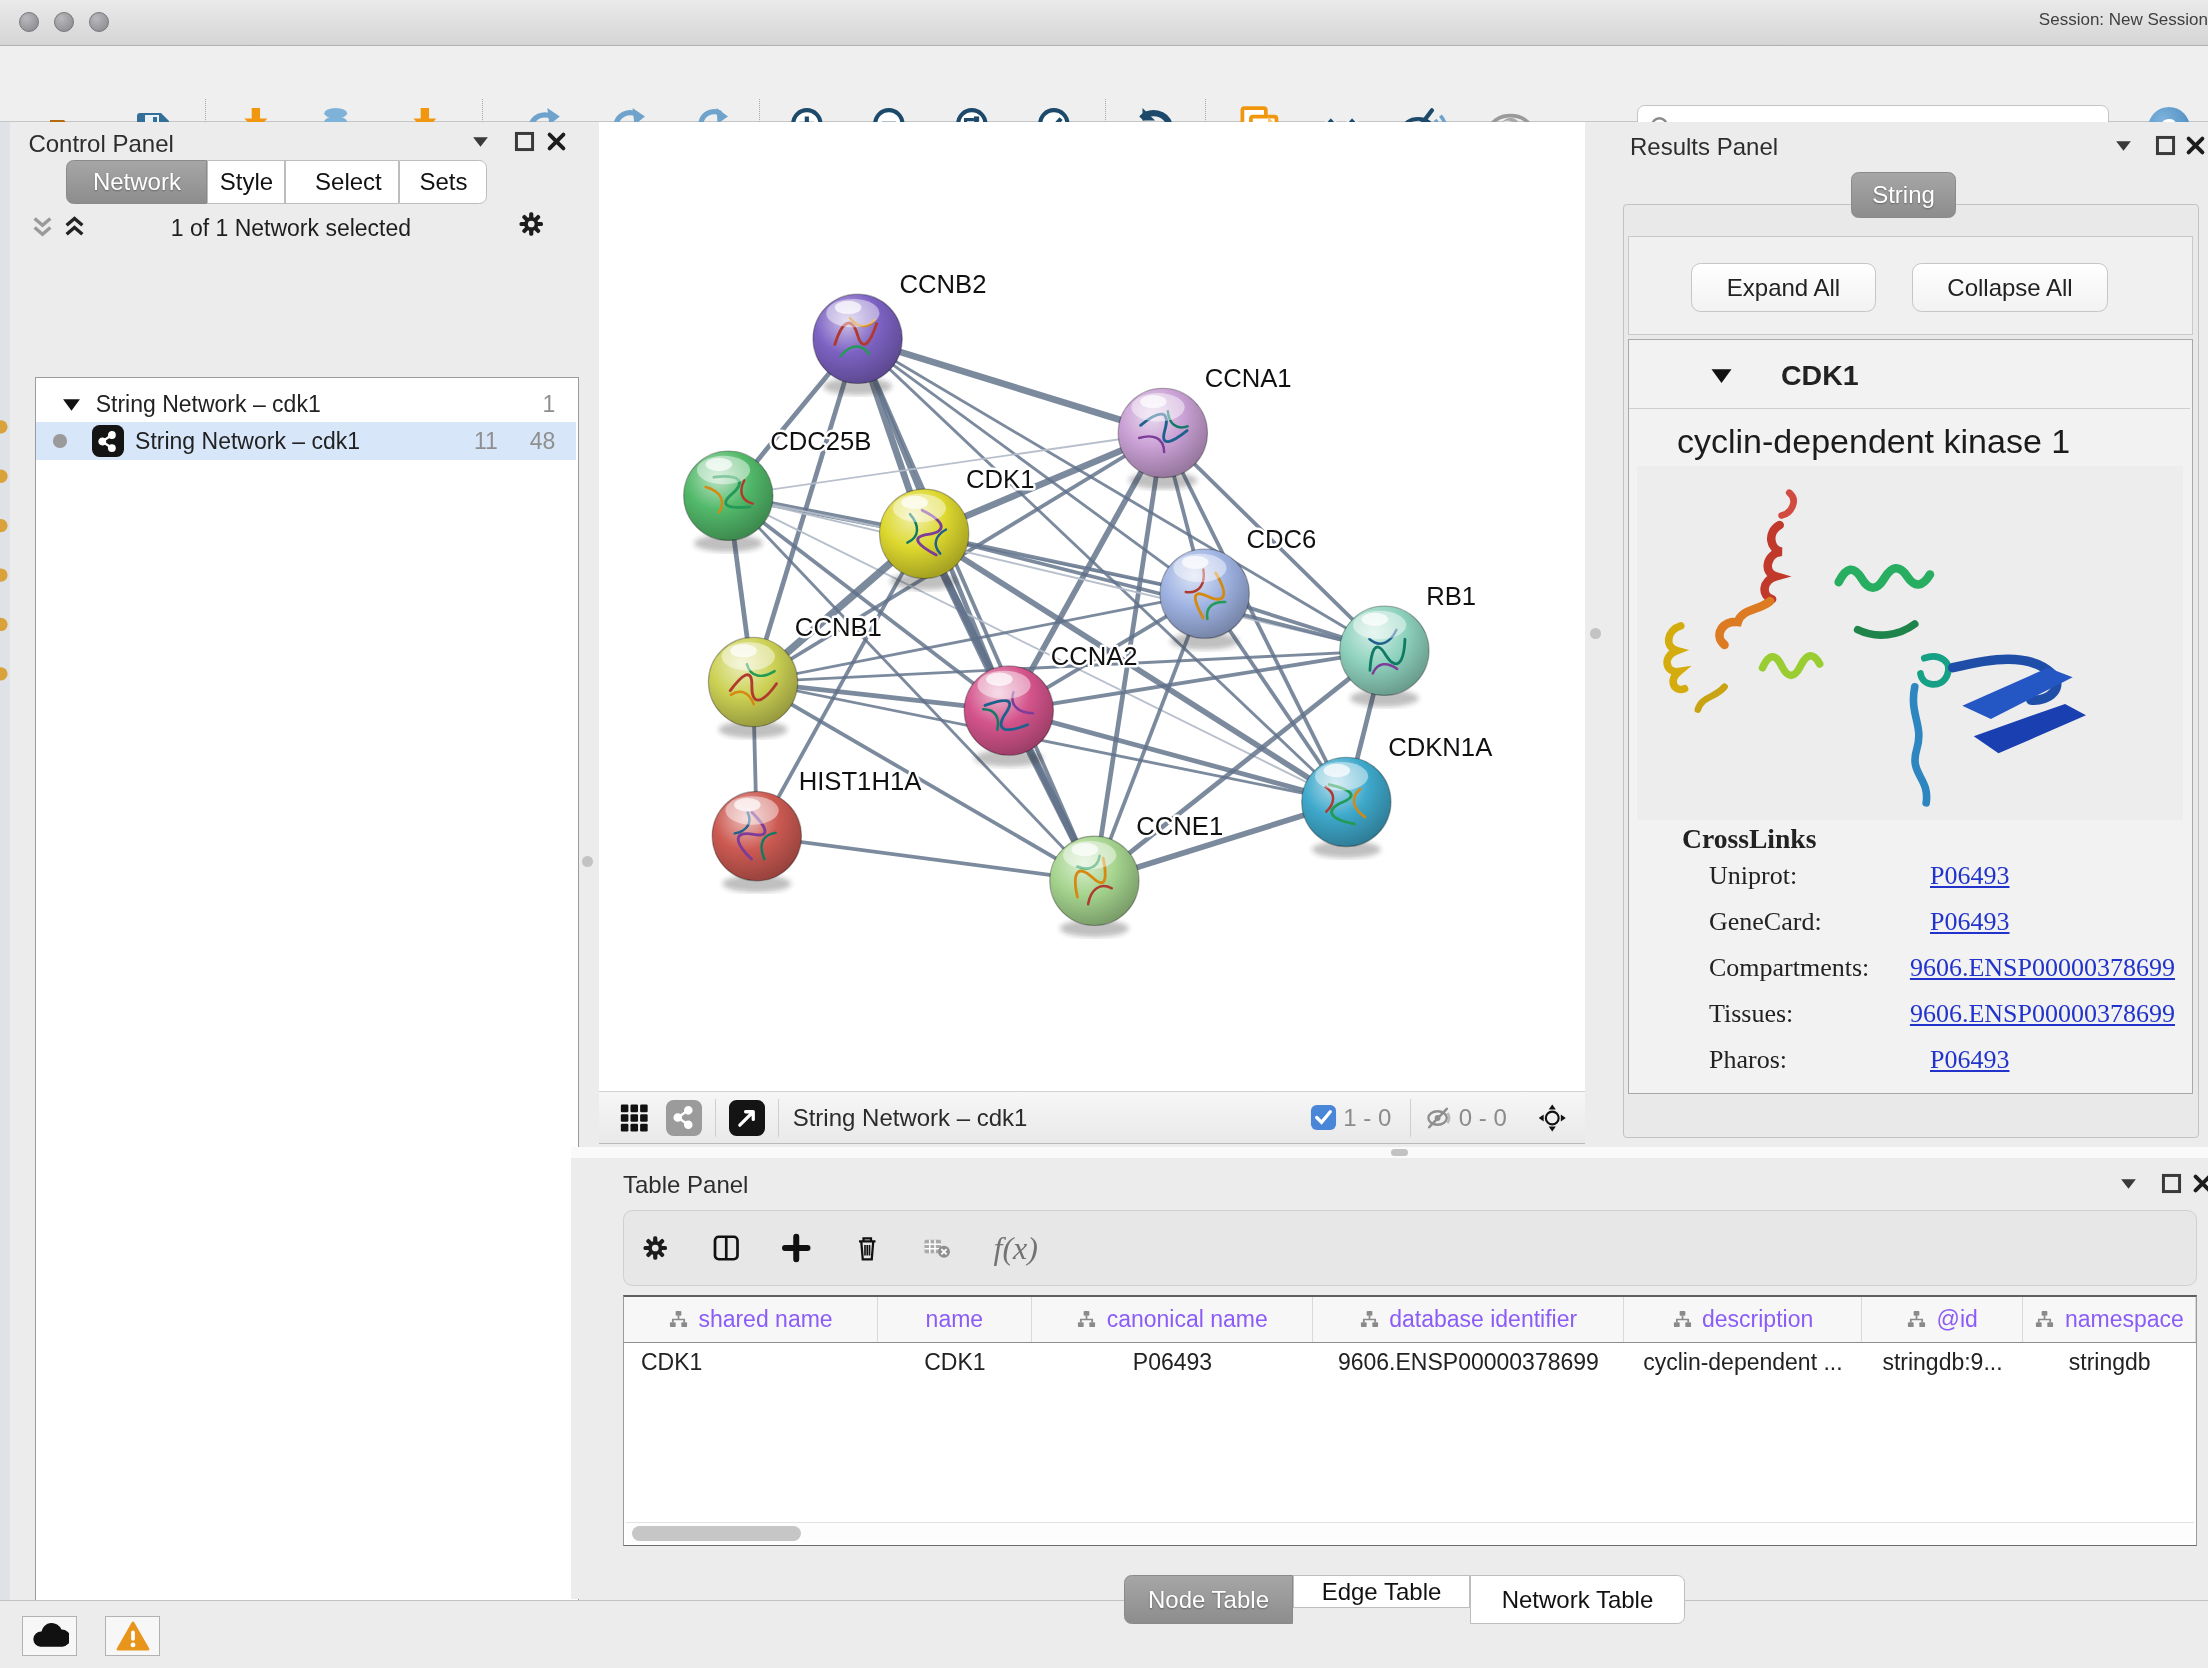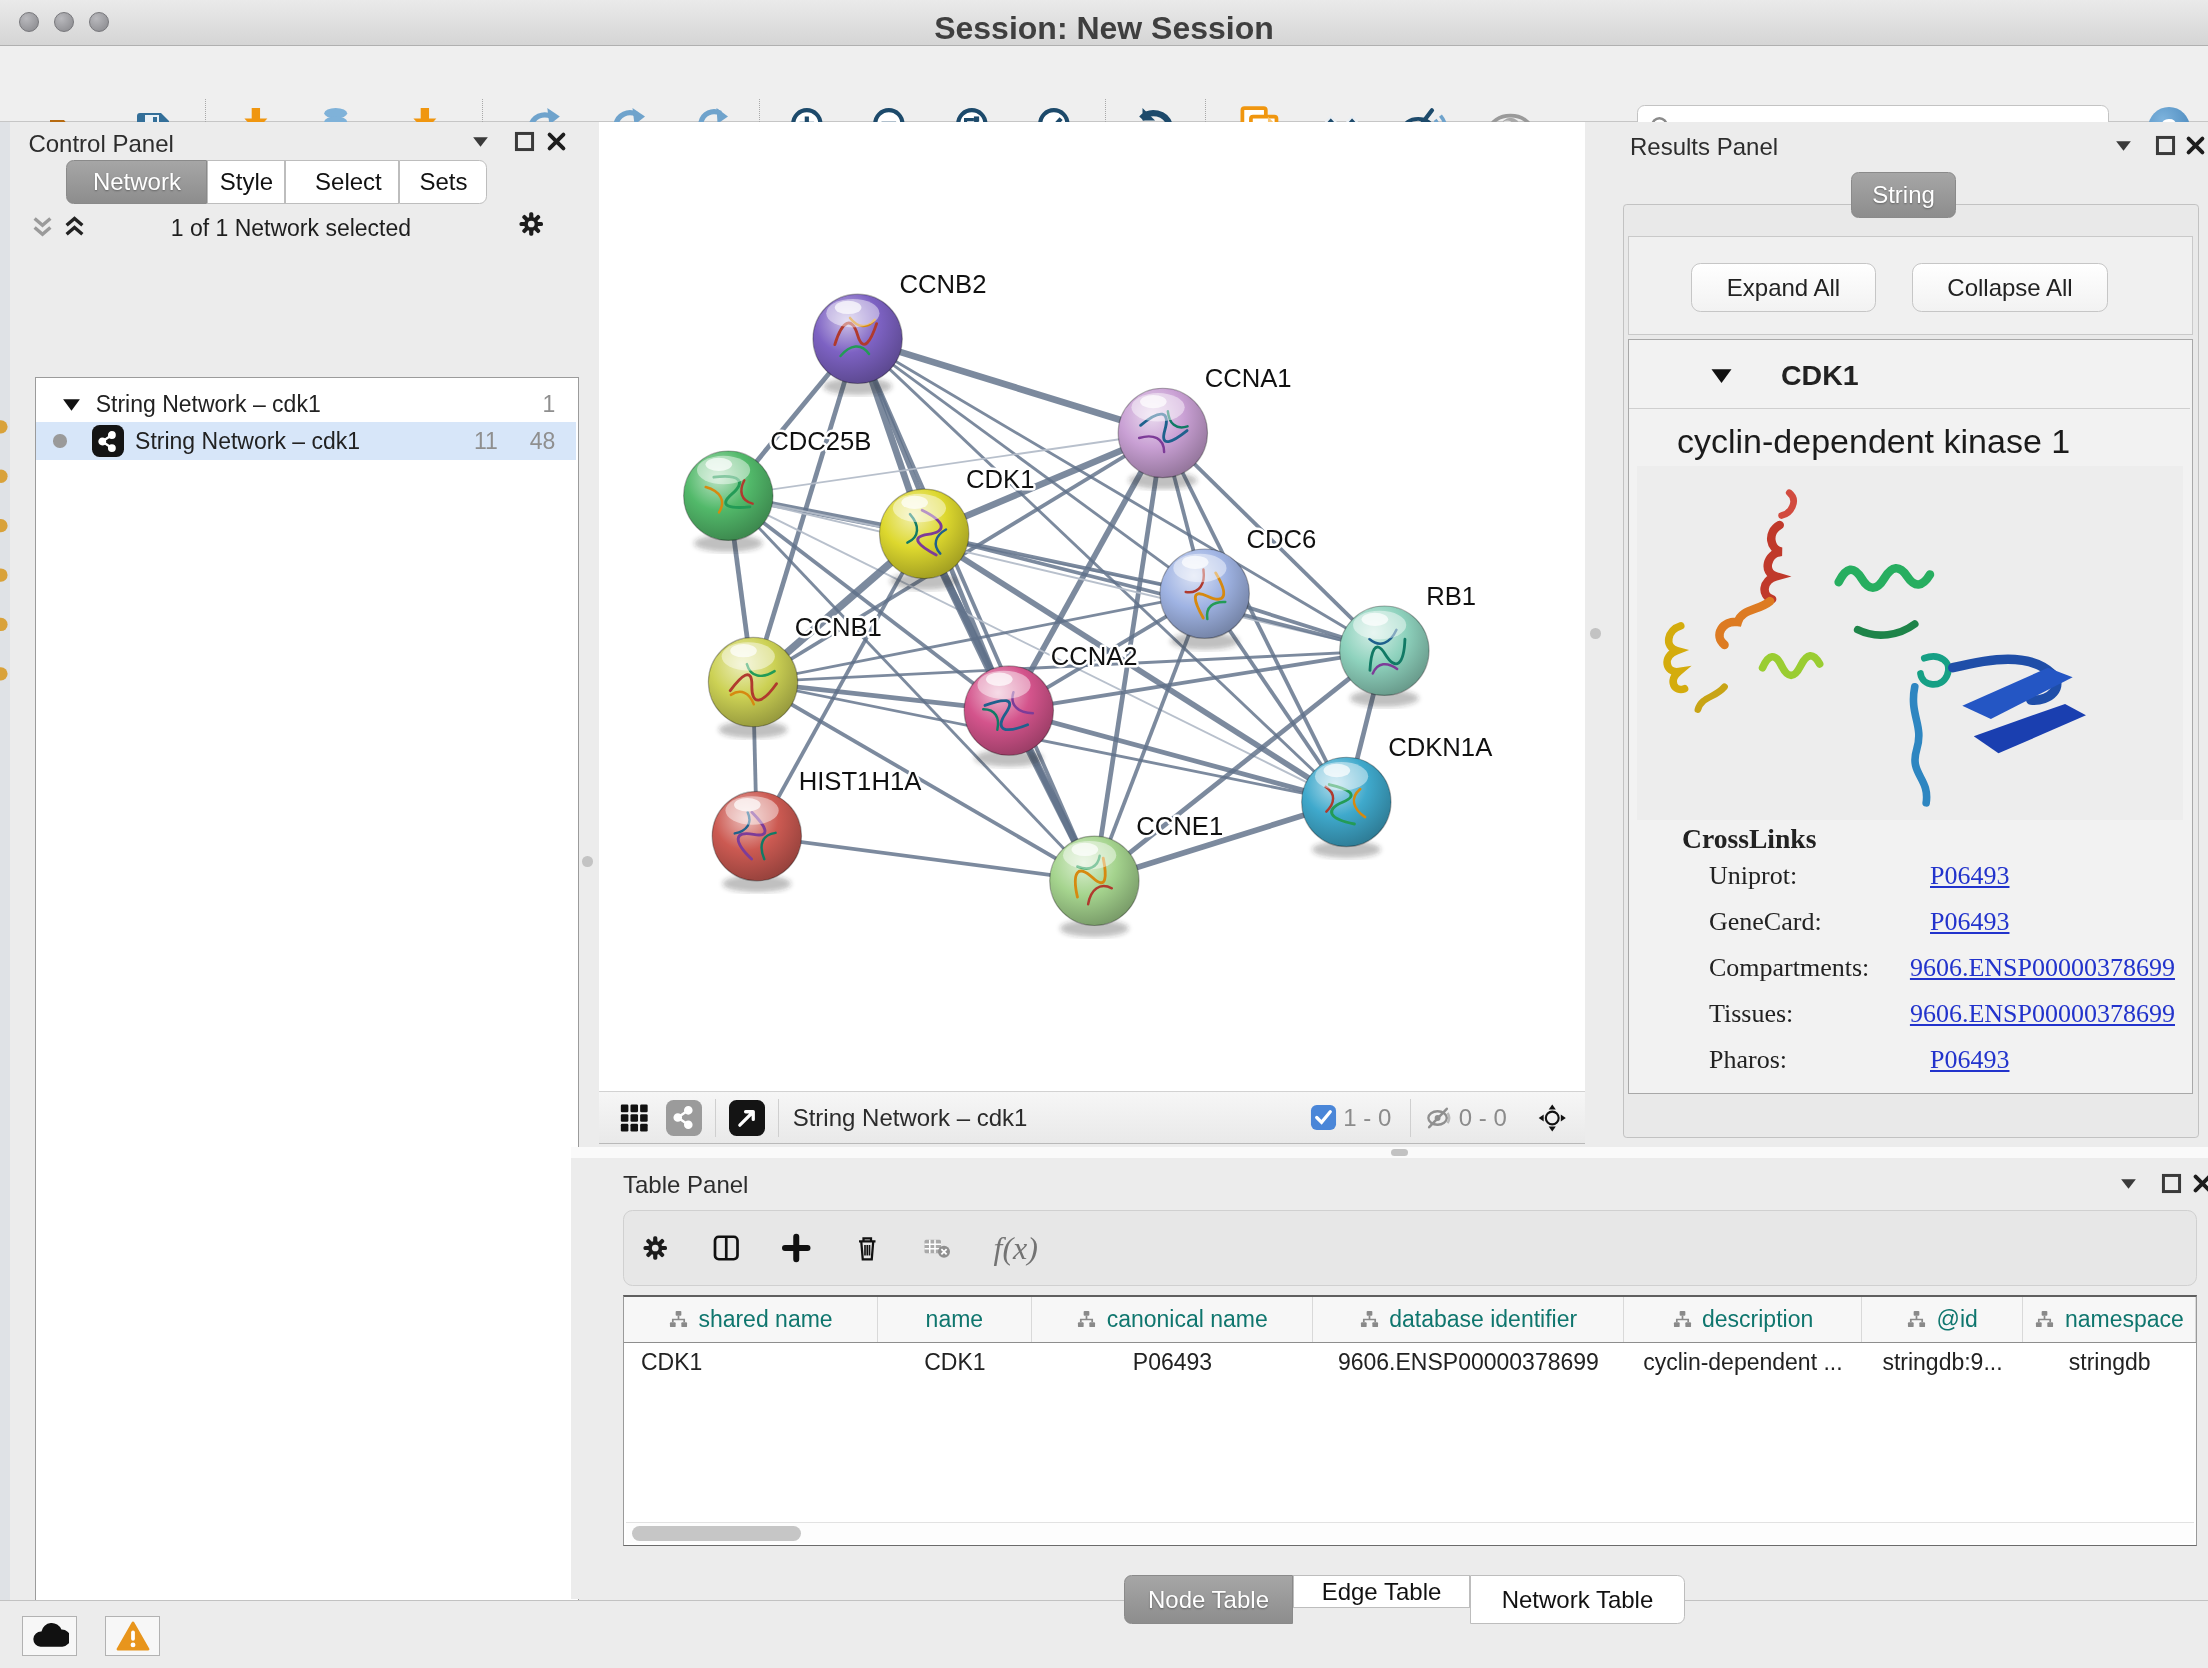--- a/index.html
+++ b/index.html
@@ -2,21 +2,21 @@
 <html style="font-size:15px"><head>
 <meta charset="utf-8">
 <style>
   *{margin:0;padding:0;box-sizing:border-box}
   html,body{width:2208px;height:1668px}
   body{position:relative;font-family:"Liberation Sans",sans-serif;background:#ececec;overflow:hidden;color:#222}
   .abs{position:absolute}
   
   .titlebar{left:0;top:0;width:2208px;height:46px;background:linear-gradient(#eaeaea,#d5d5d5);border-bottom:1px solid #b0b0b0}
   .tl{width:20px;height:20px;border-radius:50%;background:radial-gradient(circle at 35% 30%,#b9b9bd,#86868a);border:1px solid #77777b;top:12.4px}
-  .wtitle{width:100%;text-align:center;top:9.5px;font-size:32px;font-weight:bold;color:#3f3f3f}
+  .wtitle{width:100%;text-align:right;top:9.5px;font-size:17px;font-weight:normal;color:#3f3f3f}
   
   .toolbar{left:0;top:46px;width:2208px;height:76px;background:#efefef;border-bottom:1px solid #c6c6c6}
   .tbtn{width:53px;height:53px;top:57px;display:flex;align-items:center;justify-content:center;cursor:pointer}
   .tsep{top:53px;height:61px;border-left:1.9px dotted #a8a8a8}
   .searchbox{left:1637px;top:59px;width:472px;height:44px;background:#fff;border:1px solid #c3c3c3;border-radius:7.6px;display:flex;align-items:center;padding:0 11.4px;gap:9.5px}
   .searchbox input{border:none;outline:none;flex:1;font-size:23px;font-family:"Liberation Sans",sans-serif;background:transparent}
   .helpbtn{left:2148px;top:61px;width:42px;height:42px;border-radius:50%;background:radial-gradient(circle at 35% 30%,#7db3dd,#3f7fb5);color:#fff;font-size:28.5px;font-weight:bold;display:flex;align-items:center;justify-content:center;cursor:pointer}
   
   .ptitle{font-size:24px;color:#2d2d2d}
   .wic{width:28.5px;height:28.5px;display:inline-flex;align-items:center;justify-content:center;cursor:pointer}
@@ -40,21 +40,21 @@
   .rbox{left:1623px;top:204px;width:576px;height:934px;background:#e9e9e9;border:1px solid #c2c2c2;border-radius:3.8px}
   .btn{background:linear-gradient(#ffffff,#f2f2f2);border:1px solid #c6c6c6;border-radius:9.5px;font-size:24px;display:flex;align-items:center;justify-content:center;cursor:pointer}
   .pbox{left:1628px;top:339px;width:565px;height:755px;background:#f2f2f2;border:1.9px solid #a8a8a8}
   .serif{font-family:"Liberation Serif",serif}
   .xlink{color:#2233cc;text-decoration:underline;cursor:pointer}
   
   .tpanel{left:571px;top:1158px;width:1638px;height:441px;background:#ececec}
   .ttool{left:623px;top:1210px;width:1574px;height:76px;background:#e7e7e7;border:1px solid #d0d0d0;border-radius:9.5px;display:flex;align-items:center;gap:42px;padding-left:17px}
   .ttable{left:623px;top:1295px;width:1574px;height:251px;background:#fff;border-top:2.9px solid #5f5f5f;border-left:1px solid #9a9a9a;border-right:1px solid #9a9a9a;border-bottom:1.9px solid #6b6b6b}
   .thead{display:flex;height:46px;background:#f7f7f7;border-bottom:1.9px solid #8e8e8e}
-  .th{display:flex;align-items:center;justify-content:center;gap:9.5px;font-size:23px;color:#0f766e;border-right:1px solid #d9d9d9;height:100%}
+  .th{display:flex;align-items:center;justify-content:center;gap:9.5px;font-size:23px;color:#8b5cf6;border-right:1px solid #d9d9d9;height:100%}
   .td{display:flex;align-items:center;justify-content:center;font-size:23px;height:38px}
   .hscroll{position:absolute;left:1.9px;bottom:1.9px;width:1568px;height:21px;background:#fdfdfd;border-top:1px solid #e2e2e2}
   .hthumb{position:absolute;left:5.7px;top:2.9px;width:169px;height:15px;border-radius:7.6px;background:#c6c6c6}
   
   .statusbar{left:0;top:1600px;width:2208px;height:68px;background:#ececec;border-top:1px solid #c2c2c2}
   .sbtn{width:55px;height:40px;top:1615px;background:#f7f7f7;border:1.9px solid #b2b2b2;display:flex;align-items:center;justify-content:center;cursor:pointer}
   svg{display:block}
 </style>
 </head>
 <body>

